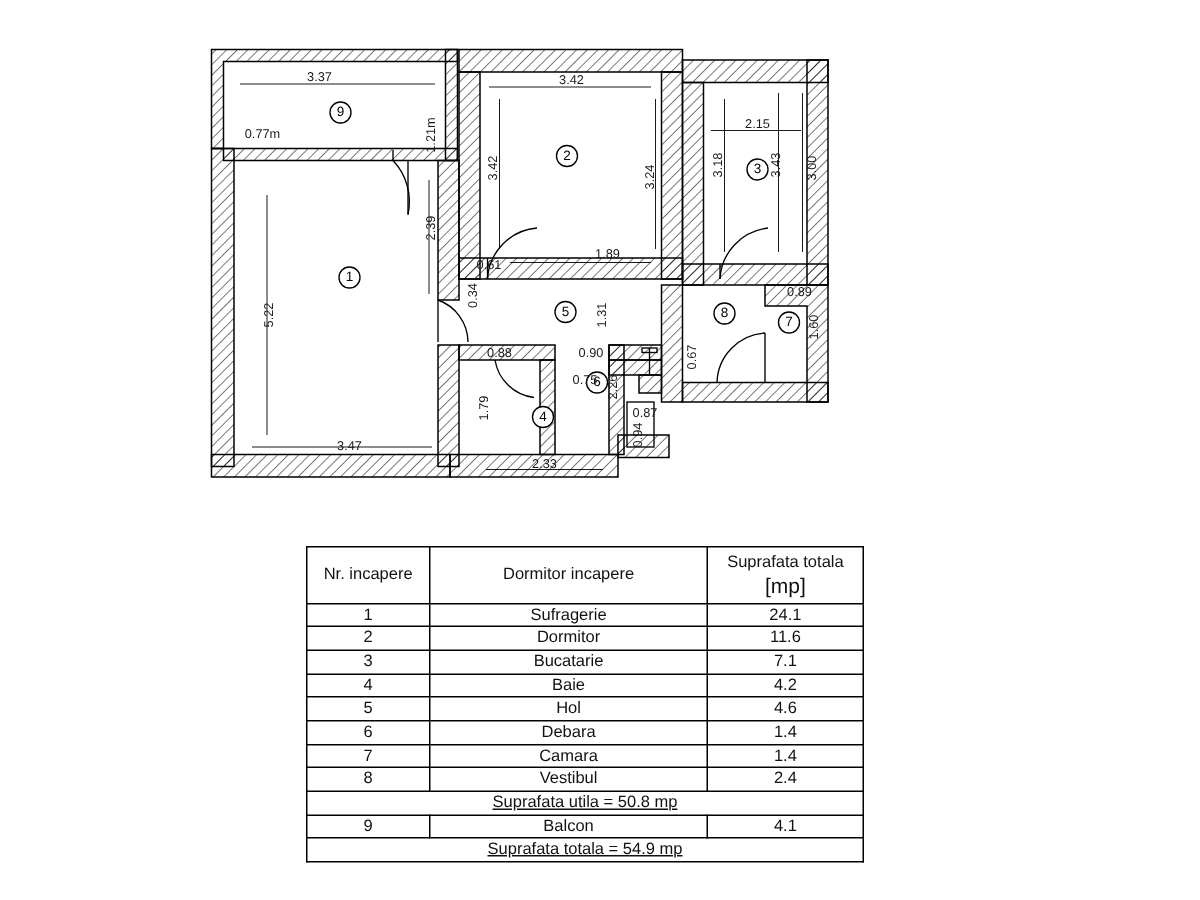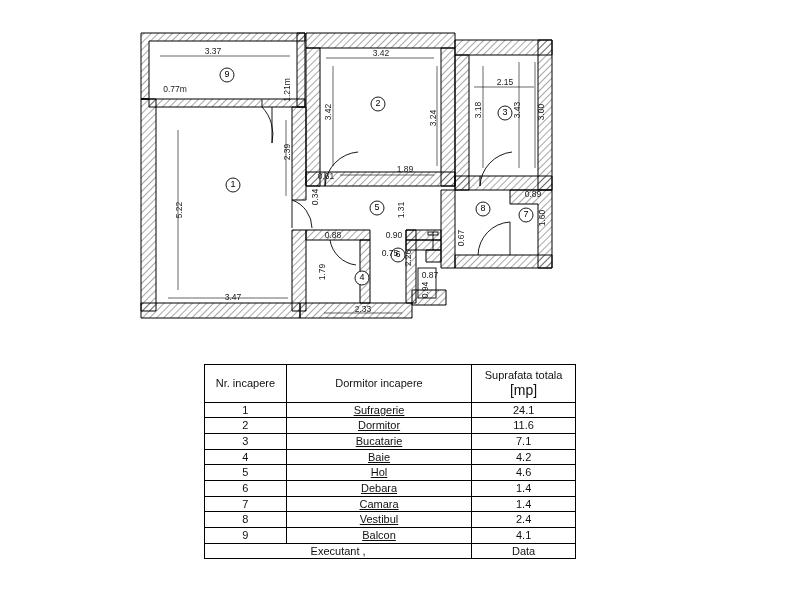--- a/index.html
+++ b/index.html
@@ -69,21 +69,21 @@
     color: #111;
   }
   table.areas th {
     font-weight: normal;
     font-size: 11px;
     padding: 4px 2px;
   }
   col.c1 { width: 82px; }
   col.c2 { width: 186px; }
   col.c3 { width: 104px; }
-  td.name { text-decoration: underline; }
+  td.name { }
   td.nr { }
   td.val { }
   tr.summary td {
     text-decoration: underline;
   }
   td.left {
     text-align: left;
     padding-left: 30px;
     text-decoration: none;
   }
@@ -301,26 +301,28 @@
         <tr>
           <td class="nr">7</td>
           <td class="name">Camara</td>
           <td class="val">1.4</td>
         </tr>
         <tr>
           <td class="nr">8</td>
           <td class="name">Vestibul</td>
           <td class="val">2.4</td>
         </tr>
+        <tr class="summary">
+          <td colspan="3">Suprafata utila =  50.8 mp</td>
+        </tr>
         <tr>
           <td class="nr">9</td>
           <td class="name">Balcon</td>
           <td class="val">4.1</td>
         </tr>
-        <tr>
-          <td colspan="2" class="left">Executant ,</td>
-          <td>Data</td>
+        <tr class="summary">
+          <td colspan="3">Suprafata totala = 54.9 mp</td>
         </tr>
       </tbody>
     </table>
   </div>
 
 </div>
 
 </body></html>

